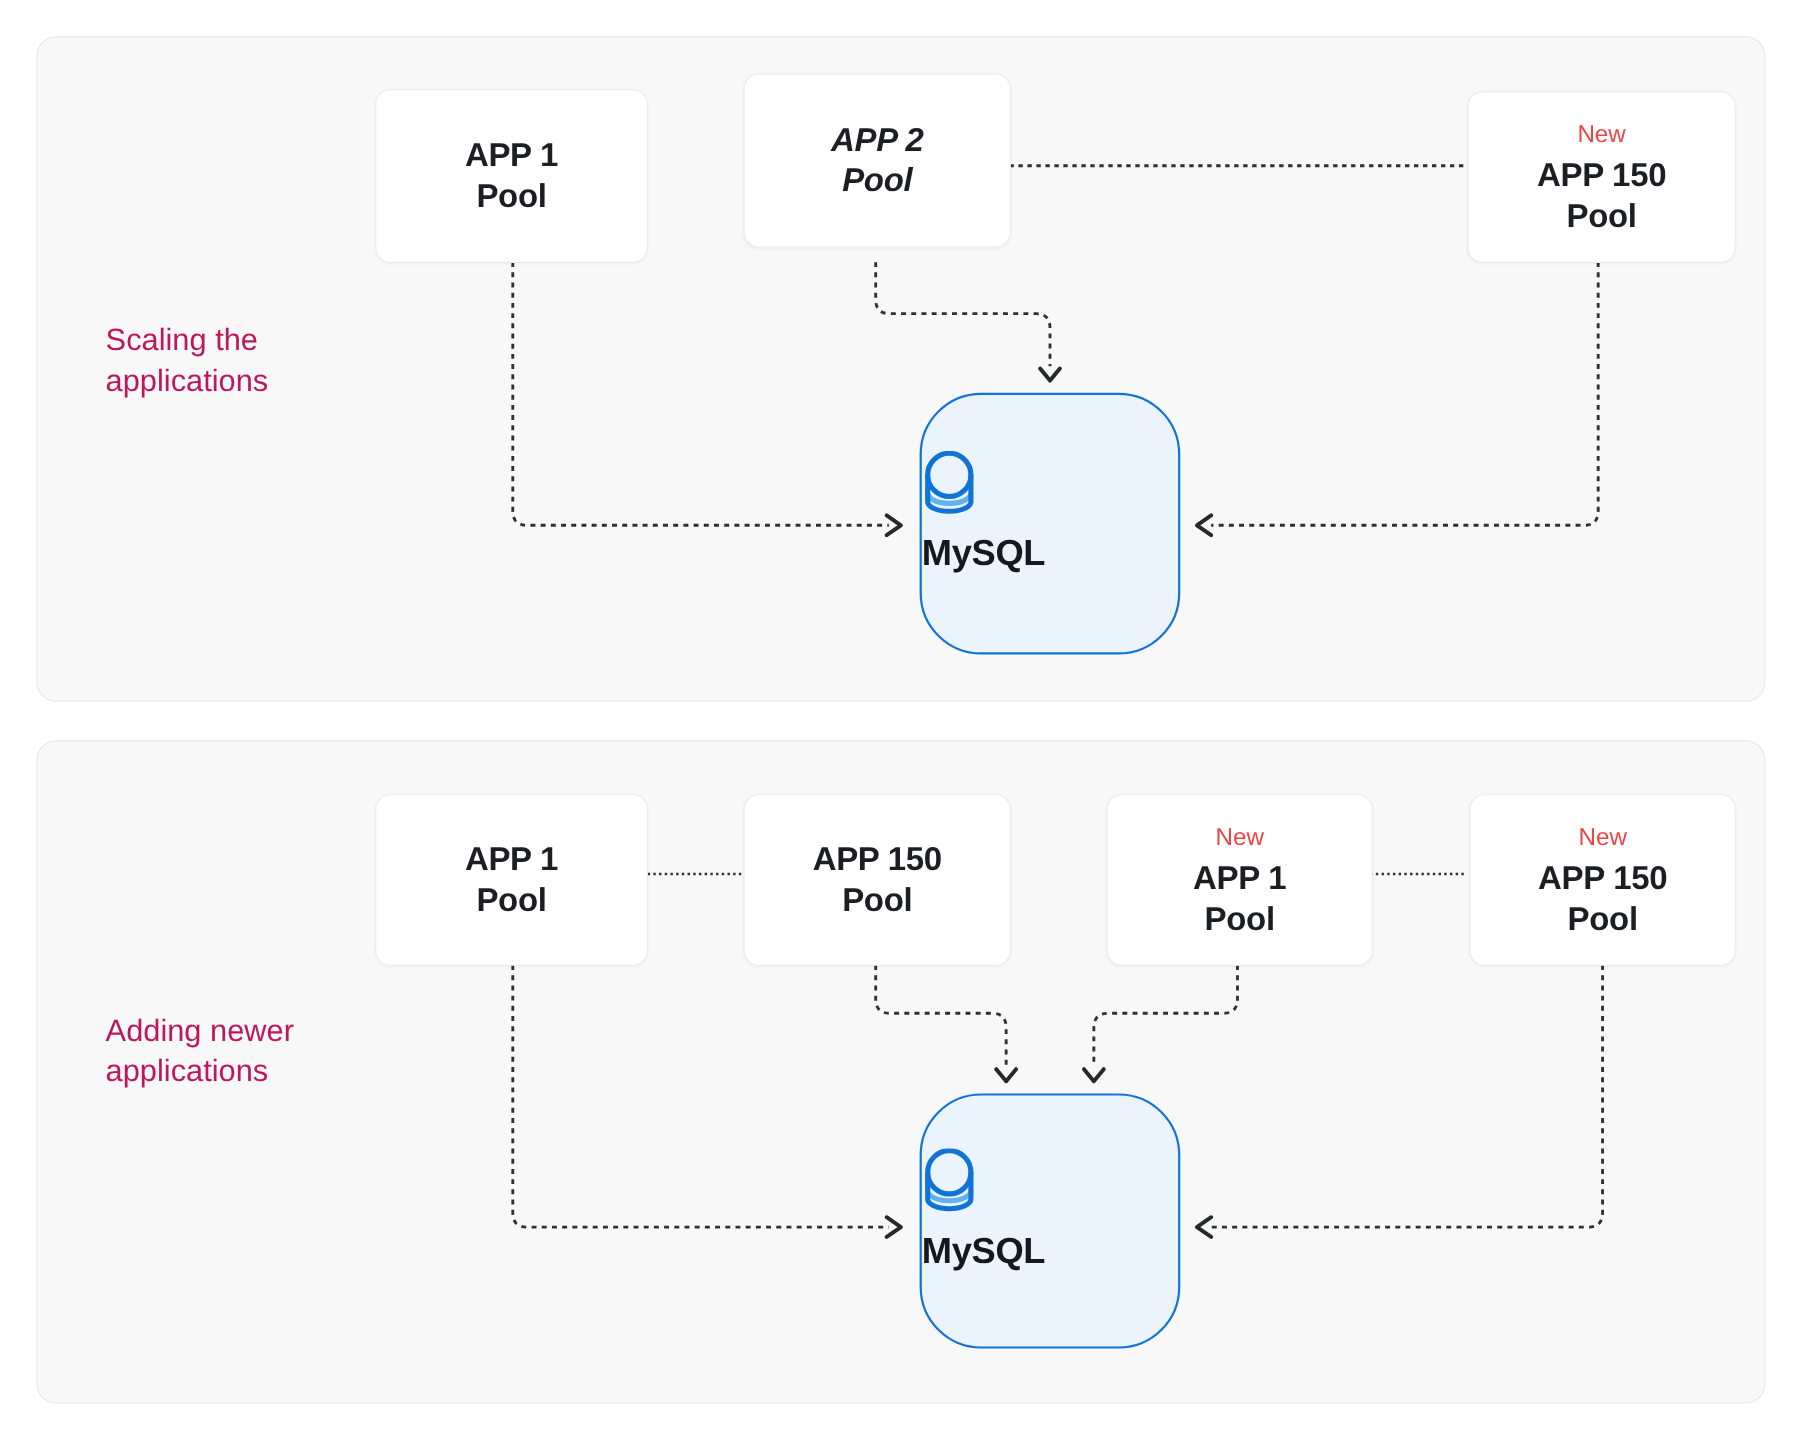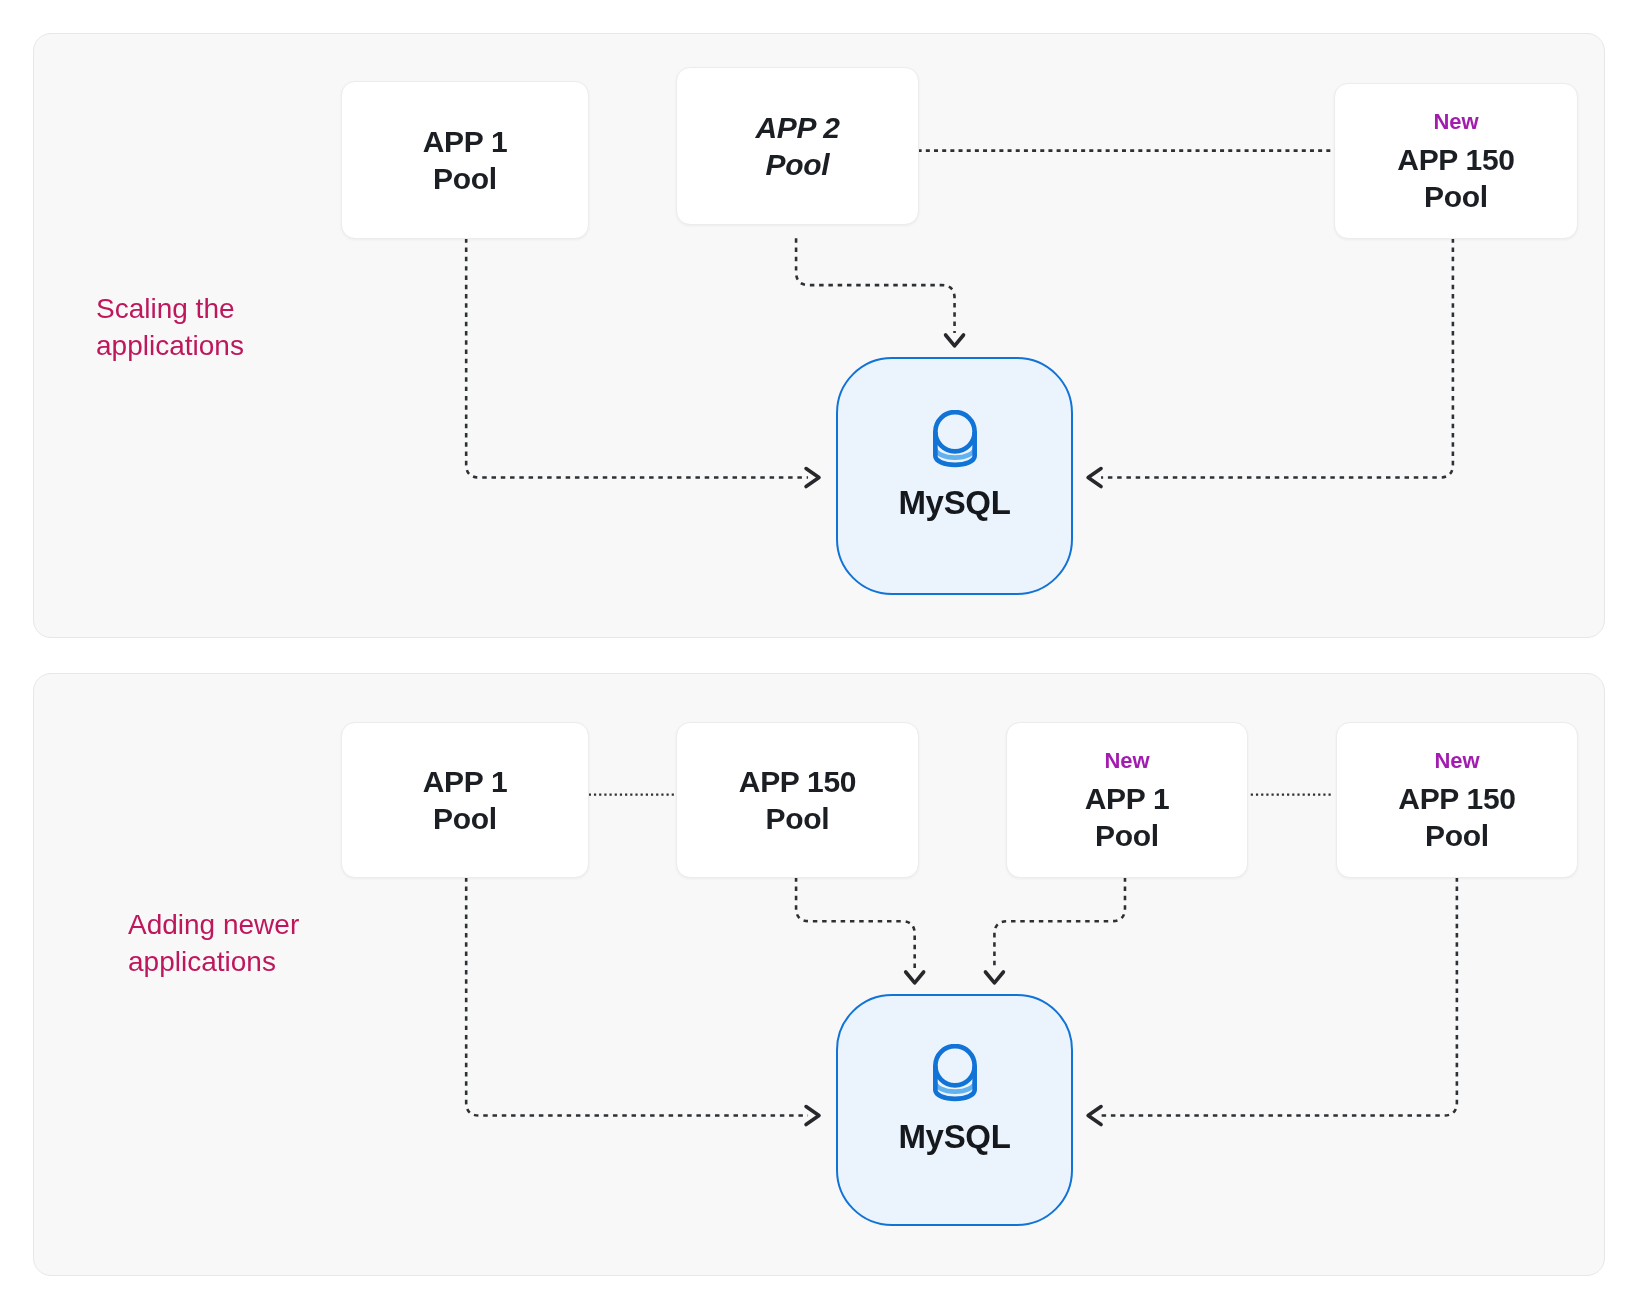--- a/index.html
+++ b/index.html
@@ -19,29 +19,29 @@
   .side-label{
     position:absolute;left:62px;width:210px;
     font-size:28px;line-height:37px;color:#be185d;font-weight:400;
   }
   .card{
     position:absolute;background:#ffffff;border:1.5px solid #ececec;border-radius:14px;
     box-sizing:border-box;box-shadow:0 1px 3px rgba(20,20,20,0.05);
     display:flex;flex-direction:column;align-items:center;justify-content:center;
   }
   .card .badge{
-    font-size:22px;line-height:27px;font-weight:700;color:#a21caf;margin-bottom:6px;
+    font-size:22px;line-height:27px;font-weight:400;color:#ef4444;margin-bottom:6px;
   }
   .card .title,.card .subtitle{
     font-size:30px;line-height:37px;font-weight:700;color:#1b1f24;letter-spacing:-0.3px;
   }
   .db-node{
     position:absolute;background:#ebf4fc;border:2.5px solid #1273d7;border-radius:56px;
     box-sizing:border-box;
-    display:flex;flex-direction:column;align-items:center;justify-content:center;
+    display:flex;flex-direction:column;justify-content:center;
     gap:14px;padding-bottom:20px;
   }
   .db-label{font-size:33px;font-weight:700;color:#15181c;letter-spacing:-0.3px;}
   .wire{fill:none;stroke:#2d3034;stroke-width:2.6;stroke-dasharray:4.5 4.8;}
   .wire-long{fill:none;stroke:#2d3034;stroke-width:2.8;stroke-dasharray:4 4.2;}
   .wire-dot{fill:none;stroke:#2d3034;stroke-width:2.4;stroke-dasharray:2.2 3;}
   .arrowhead{fill:none;stroke:#26282b;stroke-width:3.6;stroke-linecap:round;stroke-linejoin:round;}
   .db-ico-dark{fill:none;stroke:#1273d7;stroke-width:4.5;}
   .db-ico-light{fill:none;stroke:#62b2ef;stroke-width:4.5;}
 </style>
@@ -106,21 +106,21 @@
       <path class="wire" d="M 763 204 V 235 Q 763 248 776 248 H 869 Q 882 248 882 261 V 297"></path>
       <path class="arrowhead" d="M 873 299 L 882 310 L 891 299"></path>
 
       <path class="wire" d="M 1093 204 V 235 Q 1093 248 1080 248 H 975 Q 962 248 962 261 V 297"></path>
       <path class="arrowhead" d="M 953 299 L 962 310 L 971 299"></path>
 
       <path class="wire" d="M 1426 204 V 430 Q 1426 443 1413 443 H 1069"></path>
       <path class="arrowhead" d="M 1069 434 L 1056 443 L 1069 452"></path>
     </svg>
 
-    <div class="side-label" style="top:232px;margin-left:32px;">Adding newer applications</div>
+    <div class="side-label" style="top:244px;">Adding newer applications</div>
 
     <div class="card" style="left:307px;top:48px;width:248px;height:156px;">
       <div class="title">APP 1</div>
       <div class="subtitle">Pool</div>
     </div>
 
     <div class="card" style="left:642px;top:48px;width:243px;height:156px;">
       <div class="title">APP 150</div>
       <div class="subtitle">Pool</div>
     </div>

